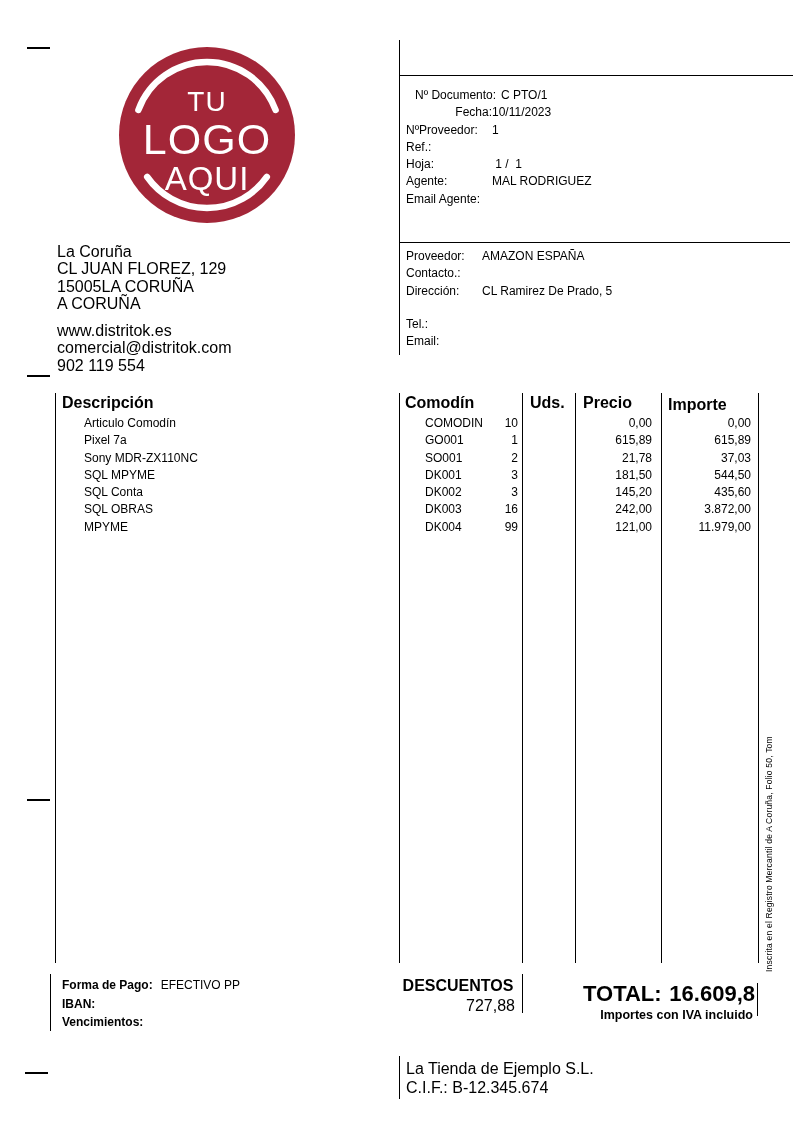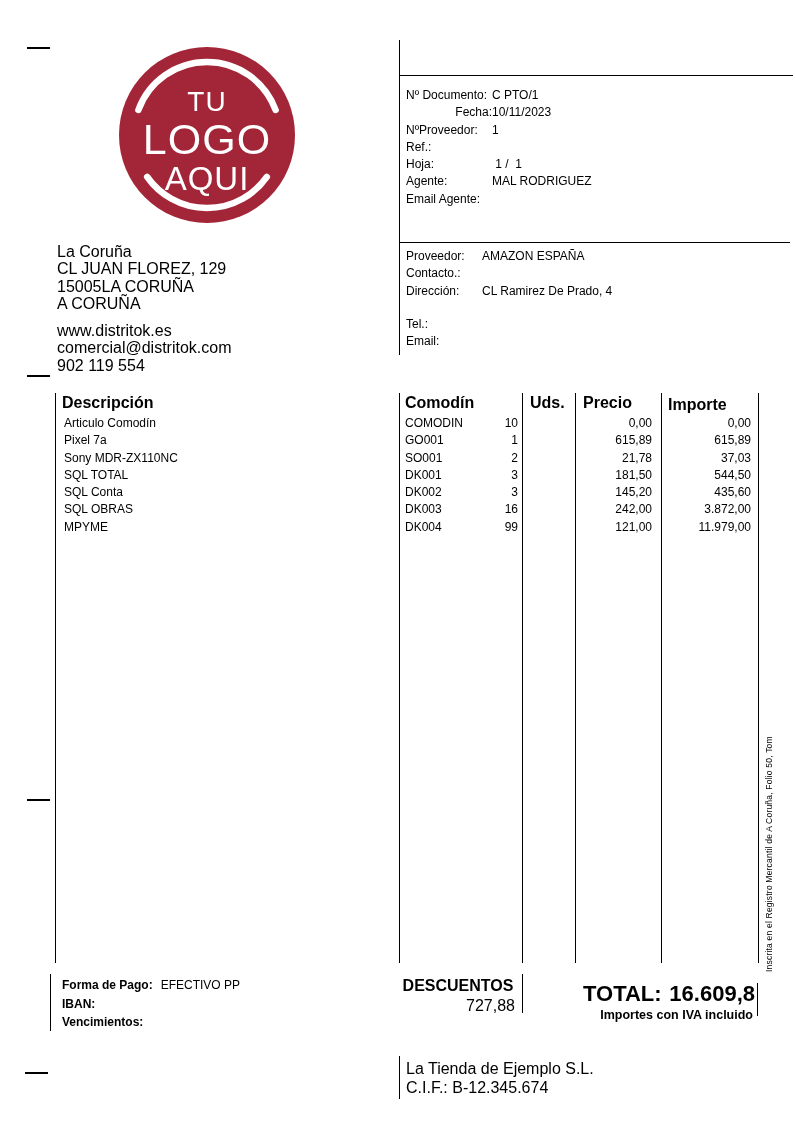--- a/index.html
+++ b/index.html
@@ -11,21 +11,21 @@
   .abs{position:absolute;}
   .vline{position:absolute;width:1px;background:#000;}
   .hline{position:absolute;height:1px;background:#000;}
   .crop-mark{position:absolute;width:23px;height:2px;background:#000;}
   .txt{font-size:16px;line-height:17.3px;white-space:pre;}
   .bold{font-weight:bold;}
   .title{font-size:19px;font-weight:bold;white-space:nowrap;}
   .fieldrow{display:flex;font-size:12px;line-height:17.3px;white-space:pre;}
   .fieldrow .lbl{flex:0 0 auto;}
   .col{position:absolute;font-size:12px;line-height:17.3px;}
-  .col div{white-space:pre;height:17.3px;}
+  .col div{white-space:pre;height:17.3px;margin-left:20px;}
   .num{text-align:right;}
   .side-note{
     position:absolute;left:764px;top:972px;font-size:8.5px;white-space:nowrap;
     transform:rotate(-90deg);transform-origin:0 0;letter-spacing:0.2px;
   }
   .total-row{position:absolute;left:583px;top:981px;width:172px;display:flex;
     justify-content:space-between;font-size:22px;font-weight:bold;white-space:nowrap;}
   .total-note{position:absolute;left:553px;top:1008px;width:200px;text-align:right;
     font-size:12.5px;font-weight:bold;white-space:nowrap;}
   svg text{font-family:"Liberation Sans",sans-serif;}
@@ -51,21 +51,21 @@
     </svg>
   </div>
 
   <div class="vline" style="left:399px;top:40px;height:315px;"></div>
   <div class="hline" style="left:399px;top:75px;width:394px;"></div>
   <div class="hline" style="left:399px;top:242px;width:391px;"></div>
 
 
   <div class="abs" style="left:406px;top:87px;">
     <div class="fieldrow">
-      <span class="lbl" style="width:86px;">Nº Documento:</span>
+      <span class="lbl" style="width:86px;margin-left:9px;">Nº Documento:</span>
       <span>C PTO/1</span>
     </div>
     <div class="fieldrow">
       <span class="lbl" style="width:86px;text-align:right;">Fecha:</span>
       <span>10/11/2023</span>
     </div>
     <div class="fieldrow">
       <span class="lbl" style="width:86px;">NºProveedor:</span>
       <span>1</span>
     </div>
@@ -103,21 +103,21 @@
     <div class="fieldrow">
       <span class="lbl" style="width:76px;">Proveedor:</span>
       <span>AMAZON ESPAÑA</span>
     </div>
     <div class="fieldrow">
       <span class="lbl" style="width:76px;">Contacto.:</span>
       <span></span>
     </div>
     <div class="fieldrow">
       <span class="lbl" style="width:76px;">Dirección:</span>
-      <span>CL Ramirez De Prado, 4</span>
+      <span>CL Ramirez De Prado, 5</span>
     </div>
   </div>
   <div class="abs" style="left:406px;top:316px;">
     <div class="fieldrow">
       <span class="lbl" style="width:76px;">Tel.:</span>
       <span></span>
     </div>
     <div class="fieldrow">
       <span class="lbl" style="width:76px;">Email:</span>
       <span></span>
@@ -134,21 +134,21 @@
   <div class="abs txt bold" style="left:62px;top:394px;">Descripción</div>
   <div class="abs txt bold" style="left:405px;top:394px;">Comodín</div>
   <div class="abs txt bold" style="left:530px;top:394px;">Uds.</div>
   <div class="abs txt bold" style="left:583px;top:394px;">Precio</div>
   <div class="abs txt bold" style="left:668px;top:396px;">Importe</div>
 
   <div class="col" style="left:64px;top:415px;">
     <div>Articulo Comodín</div>
     <div>Pixel 7a</div>
     <div>Sony MDR-ZX110NC</div>
-    <div>SQL TOTAL</div>
+    <div>SQL MPYME</div>
     <div>SQL Conta</div>
     <div>SQL OBRAS</div>
     <div>MPYME</div>
   </div>
   <div class="col" style="left:405px;top:415px;">
     <div>COMODIN</div>
     <div>GO001</div>
     <div>SO001</div>
     <div>DK001</div>
     <div>DK002</div>

